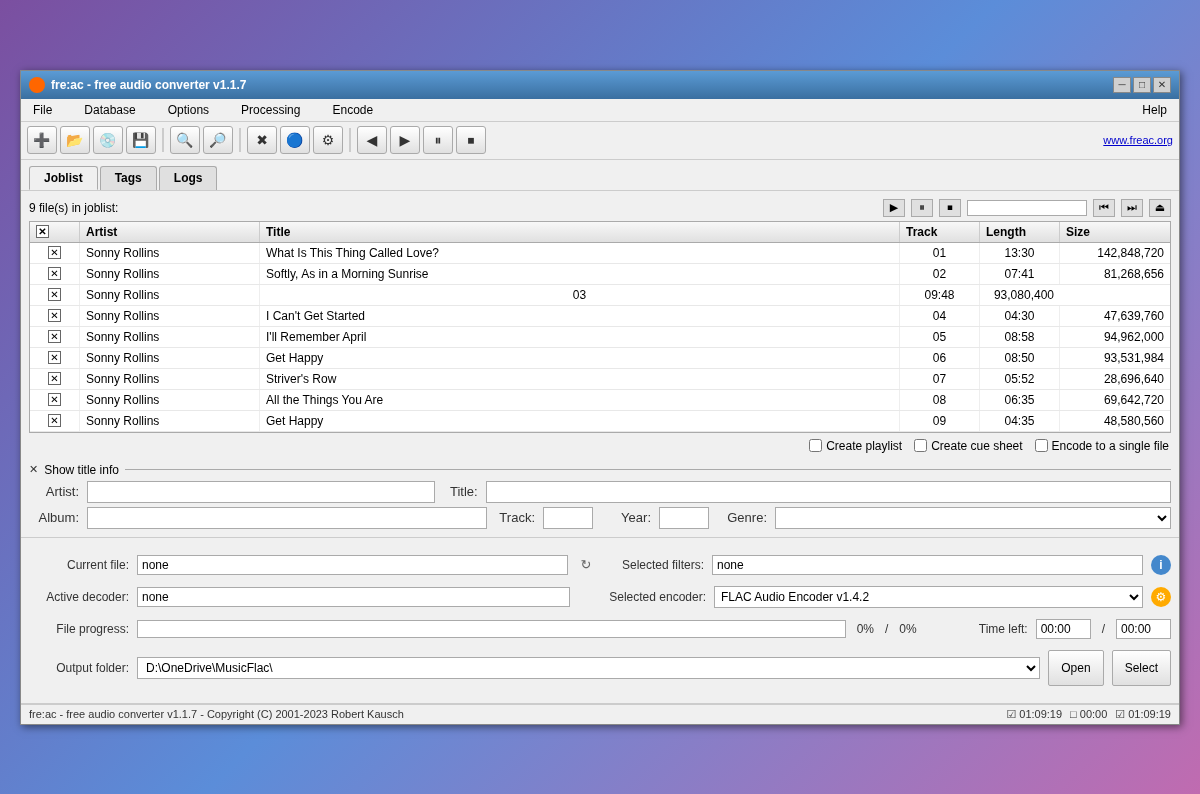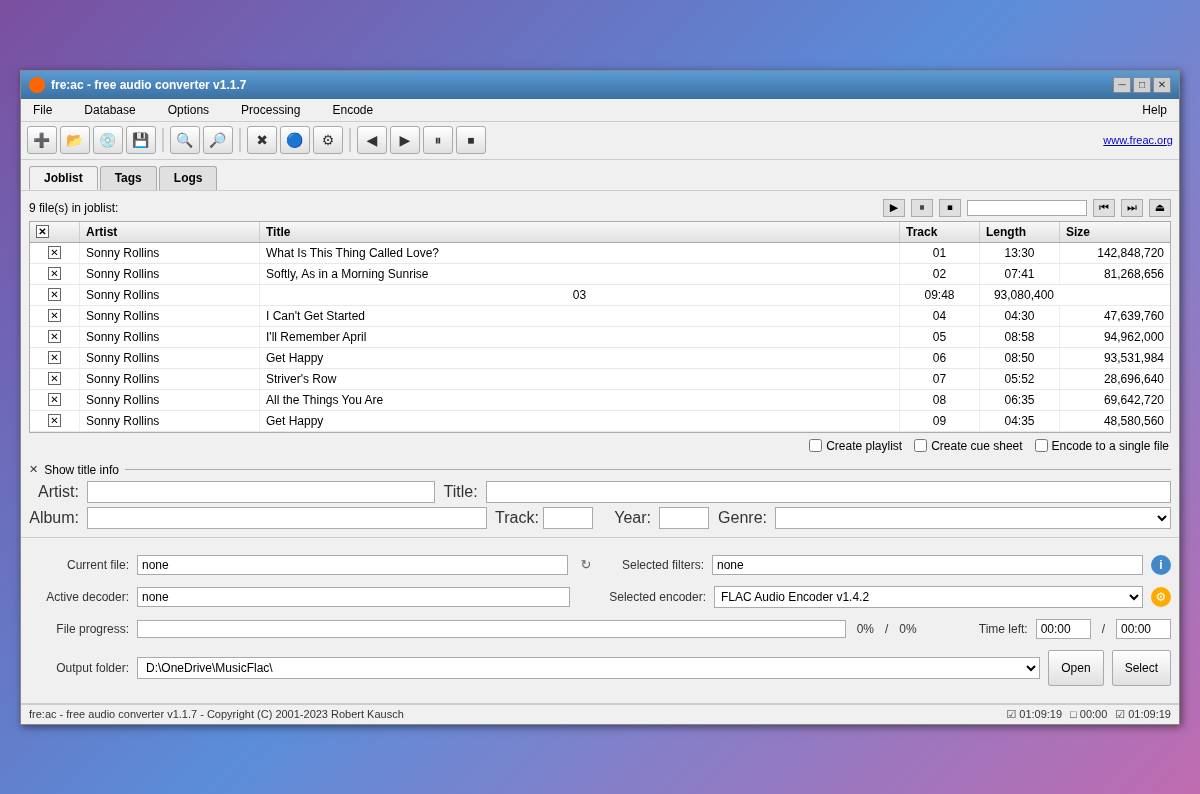--- a/index.html
+++ b/index.html
@@ -232,21 +232,21 @@
     .form-row {
       display: flex;
       align-items: center;
       gap: 8px;
       margin: 4px 0;
     }
     .form-label {
       width: 50px;
       text-align: right;
       color: #333;
-      font-size: 16px;
+      font-size: 13px;
     }
     .form-input {
       height: 22px;
       border: 1px solid #aaa;
       background: white;
       padding: 2px 4px;
       font-size: 12px;
     }
     .form-input-wide {
       flex: 1;

